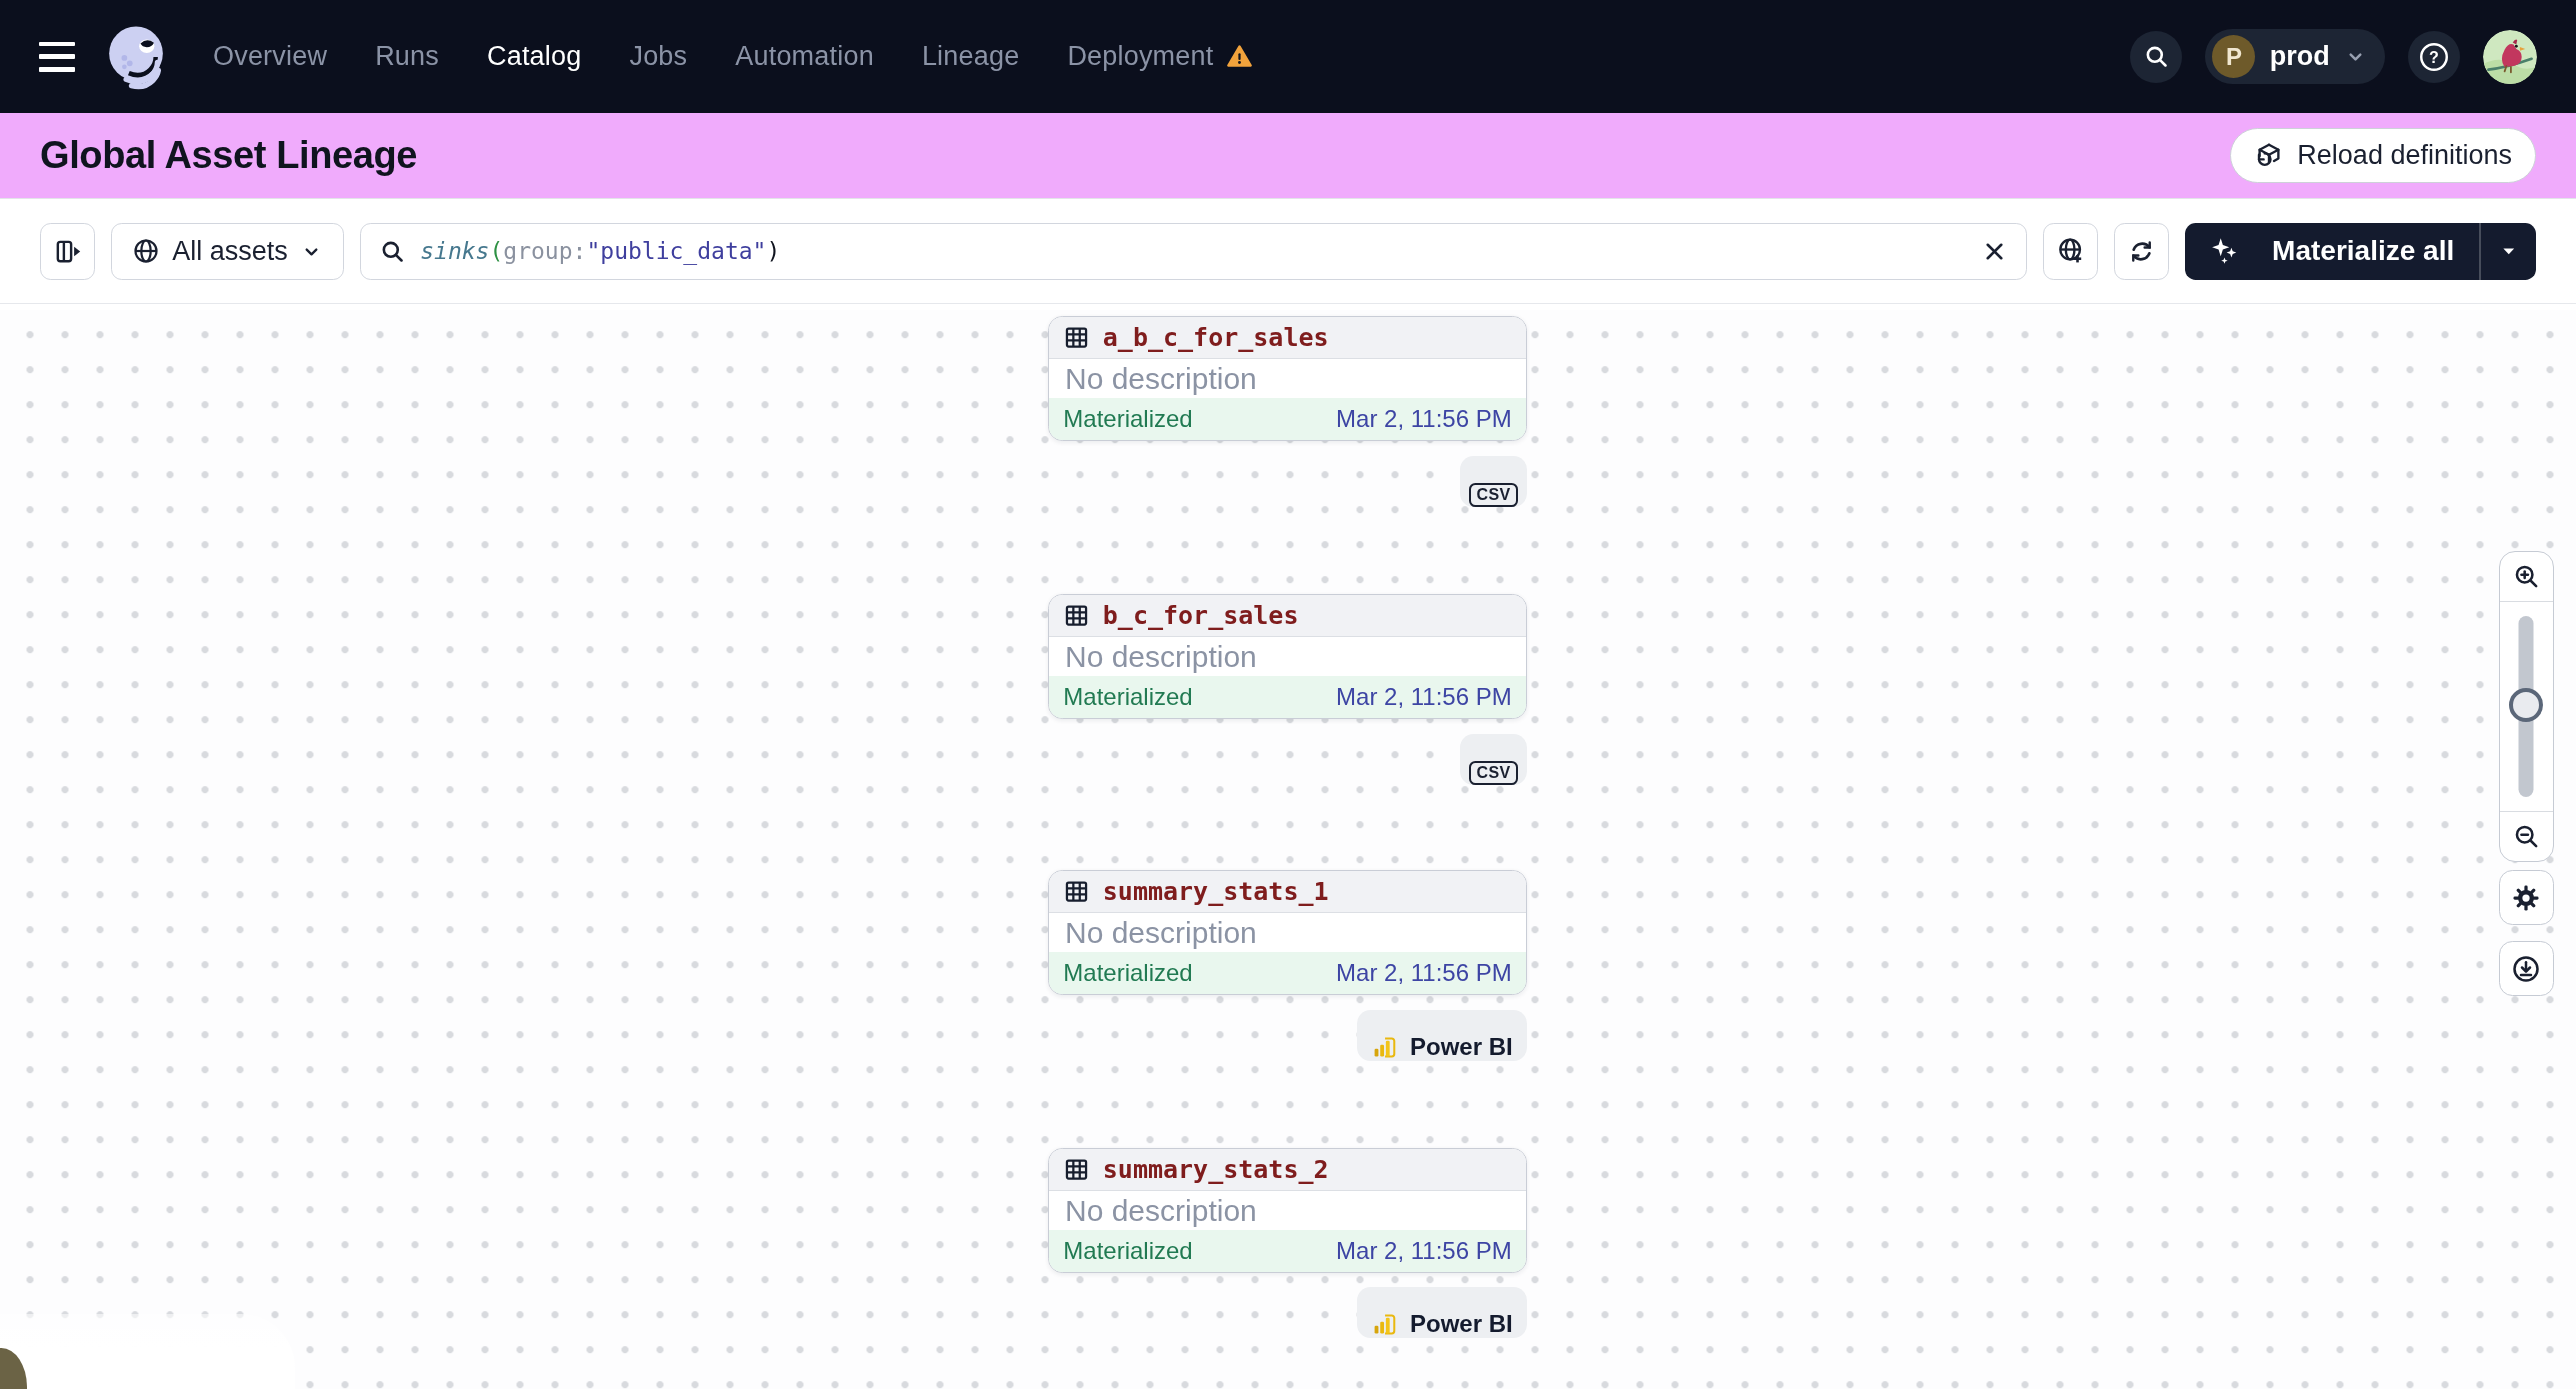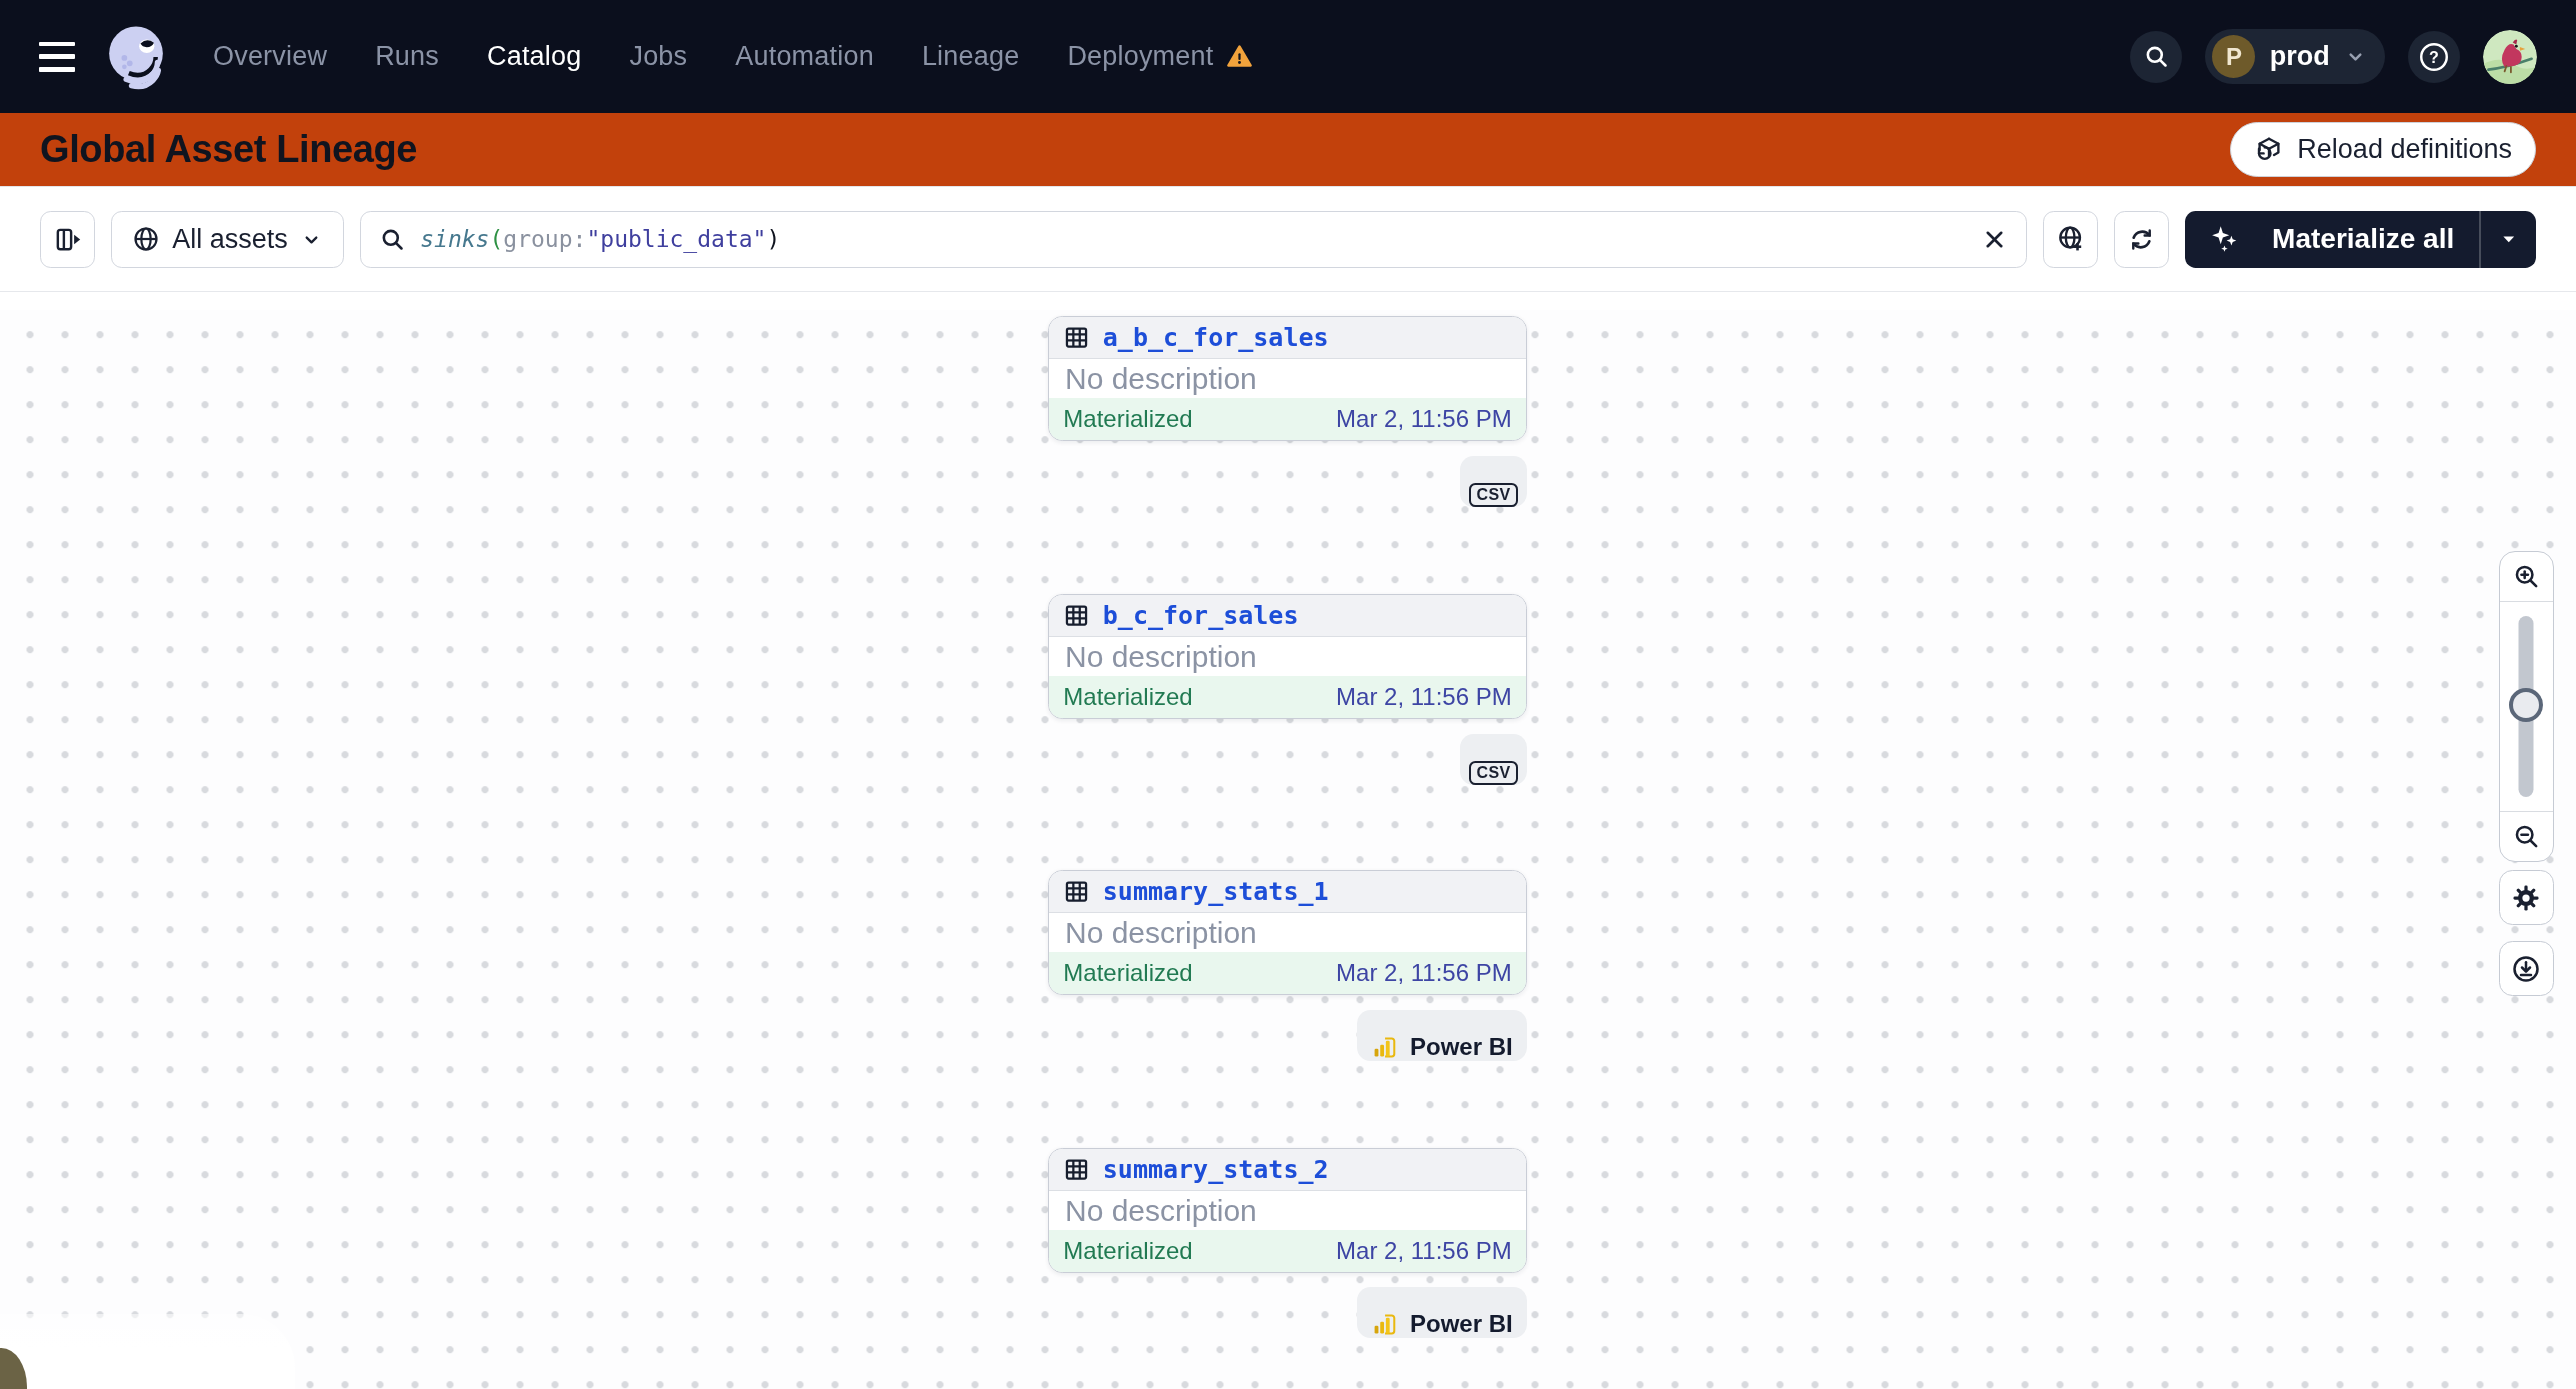--- a/index.html
+++ b/index.html
@@ -15,21 +15,21 @@
   .nav-link { font-size:27px; font-weight:500; color:#8b93a6; cursor:pointer; display:flex; align-items:center; gap:12.5px; letter-spacing:0.2px; }
   .nav-link.active { color:#ffffff; font-weight:400;align-items:center; }
   .nav-right { margin-left:auto; display:flex; align-items:center; gap:23px; }
   .circle-btn { width:52px; height:52px; border-radius:50%; background:#1d2534; display:flex; align-items:center; justify-content:center; cursor:pointer; }
   .env-pill { height:55px; border-radius:29px; background:#1d2534; display:flex; align-items:center; padding:0 18px 0 7.2px; gap:14.3px; cursor:pointer; }
   .env-avatar { width:43px; height:43px; border-radius:50%; background:#6e5a2a; color:#f0e6cf; font-size:24px; font-weight:700; display:flex; align-items:center; justify-content:center; }
   .env-label { color:#ffffff; font-size:27px; font-weight:600; }
   .user-avatar { width:54px; height:54px; border-radius:50%; overflow:hidden; cursor:pointer; }
 
   
-  .title-row { height:74px; background:#c2410c; border-bottom:1.8px solid #e3e5e9; display:flex; align-items:center; padding:0 40px; }
+  .title-row { height:86px; background:#f0abfc; border-bottom:1.8px solid #e3e5e9; display:flex; align-items:center; padding:0 40px; }
   .page-title { font-size:38px; font-weight:700; color:#10141f; letter-spacing:-0.4px; }
   .reload-btn { margin-left:auto; height:55px; border:1.8px solid #cdd1d9; border-radius:29px; background:#ffffff; display:flex; align-items:center; gap:13.4px; padding:0 23px; font-size:27px; color:#1a2030; cursor:pointer; }
 
   
   .toolbar { height:105px; background:#ffffff; border-bottom:1.8px solid #e6e8ec; display:flex; align-items:center; padding:0 40px; gap:16px; }
   .tb-btn { height:57px; border:1.8px solid #d2d6de; border-radius:10.7px; background:#ffffff; display:flex; align-items:center; justify-content:center; color:#1a2030; cursor:pointer; flex:0 0 auto; }
   .icon-btn { width:55px; }
   .scope-btn { padding:0 19.7px; gap:12.5px; font-size:27px; font-weight:500; }
   .search-box { flex:1; height:57px; border:1.8px solid #d2d6de; border-radius:10.7px; display:flex; align-items:center; padding:0 18px; gap:14.3px; cursor:text; }
   .query { font-family:"DejaVu Sans Mono",monospace; font-size:23px; display:flex; align-items:center; white-space:pre; }
@@ -46,21 +46,21 @@
 
   
   .canvas { position:absolute; top:310px; left:0; right:0; bottom:0; background:#fdfdfe;
             background-image:radial-gradient(circle,#d8dade 3.2px,transparent 3.8px);
             background-size:35px 35px; background-position:12.5px 7.2px; overflow:hidden; }
 
   .asset-card { position:absolute; left:1048px; width:479px; height:125px; background:#ffffff;
                 border:1.8px solid #c9cdd6; border-radius:14.3px; box-shadow:0 1.8px 4.5px rgba(20,27,46,0.07);
                 display:flex; flex-direction:column; overflow:hidden; cursor:pointer; }
   .card-header { height:42px; flex:0 0 auto; background:#f1f2f5; border-bottom:1.8px solid #dcdfe4; display:flex; align-items:center; padding:0 14.3px; gap:12.5px; }
-  .asset-name { font-family:"DejaVu Sans Mono",monospace; font-weight:700; font-size:25px; color:#1d4ed8; }
+  .asset-name { font-family:"DejaVu Sans Mono",monospace; font-weight:700; font-size:25px; color:#7f1d1d; }
   .card-body { flex:1; display:flex; align-items:center; padding:0 16px; font-size:30px; color:#8b93a4; }
   .card-footer { height:42px; flex:0 0 auto; background:#e9f7ee; display:flex; align-items:center; padding:0 14.3px; font-size:24px; }
   .status { color:#217a52; }
   .ts { margin-left:auto; color:#3d45a4; }
 
   .kind-tag { position:absolute; right:1049px; height:51px; background:#edeff2; border-radius:13.4px;
               display:flex; align-items:flex-end; justify-content:center; gap:11.6px; padding:0 14.3px;
               font-size:24px; font-weight:700; color:#141b2e; cursor:pointer; }
   .csv-glyph { border:2.7px solid #1a2030; border-radius:6.3px; font-size:16px; font-weight:700; padding:0.9px 5.4px; letter-spacing:0.4px; color:#1a2030; line-height:1.15; }
 

